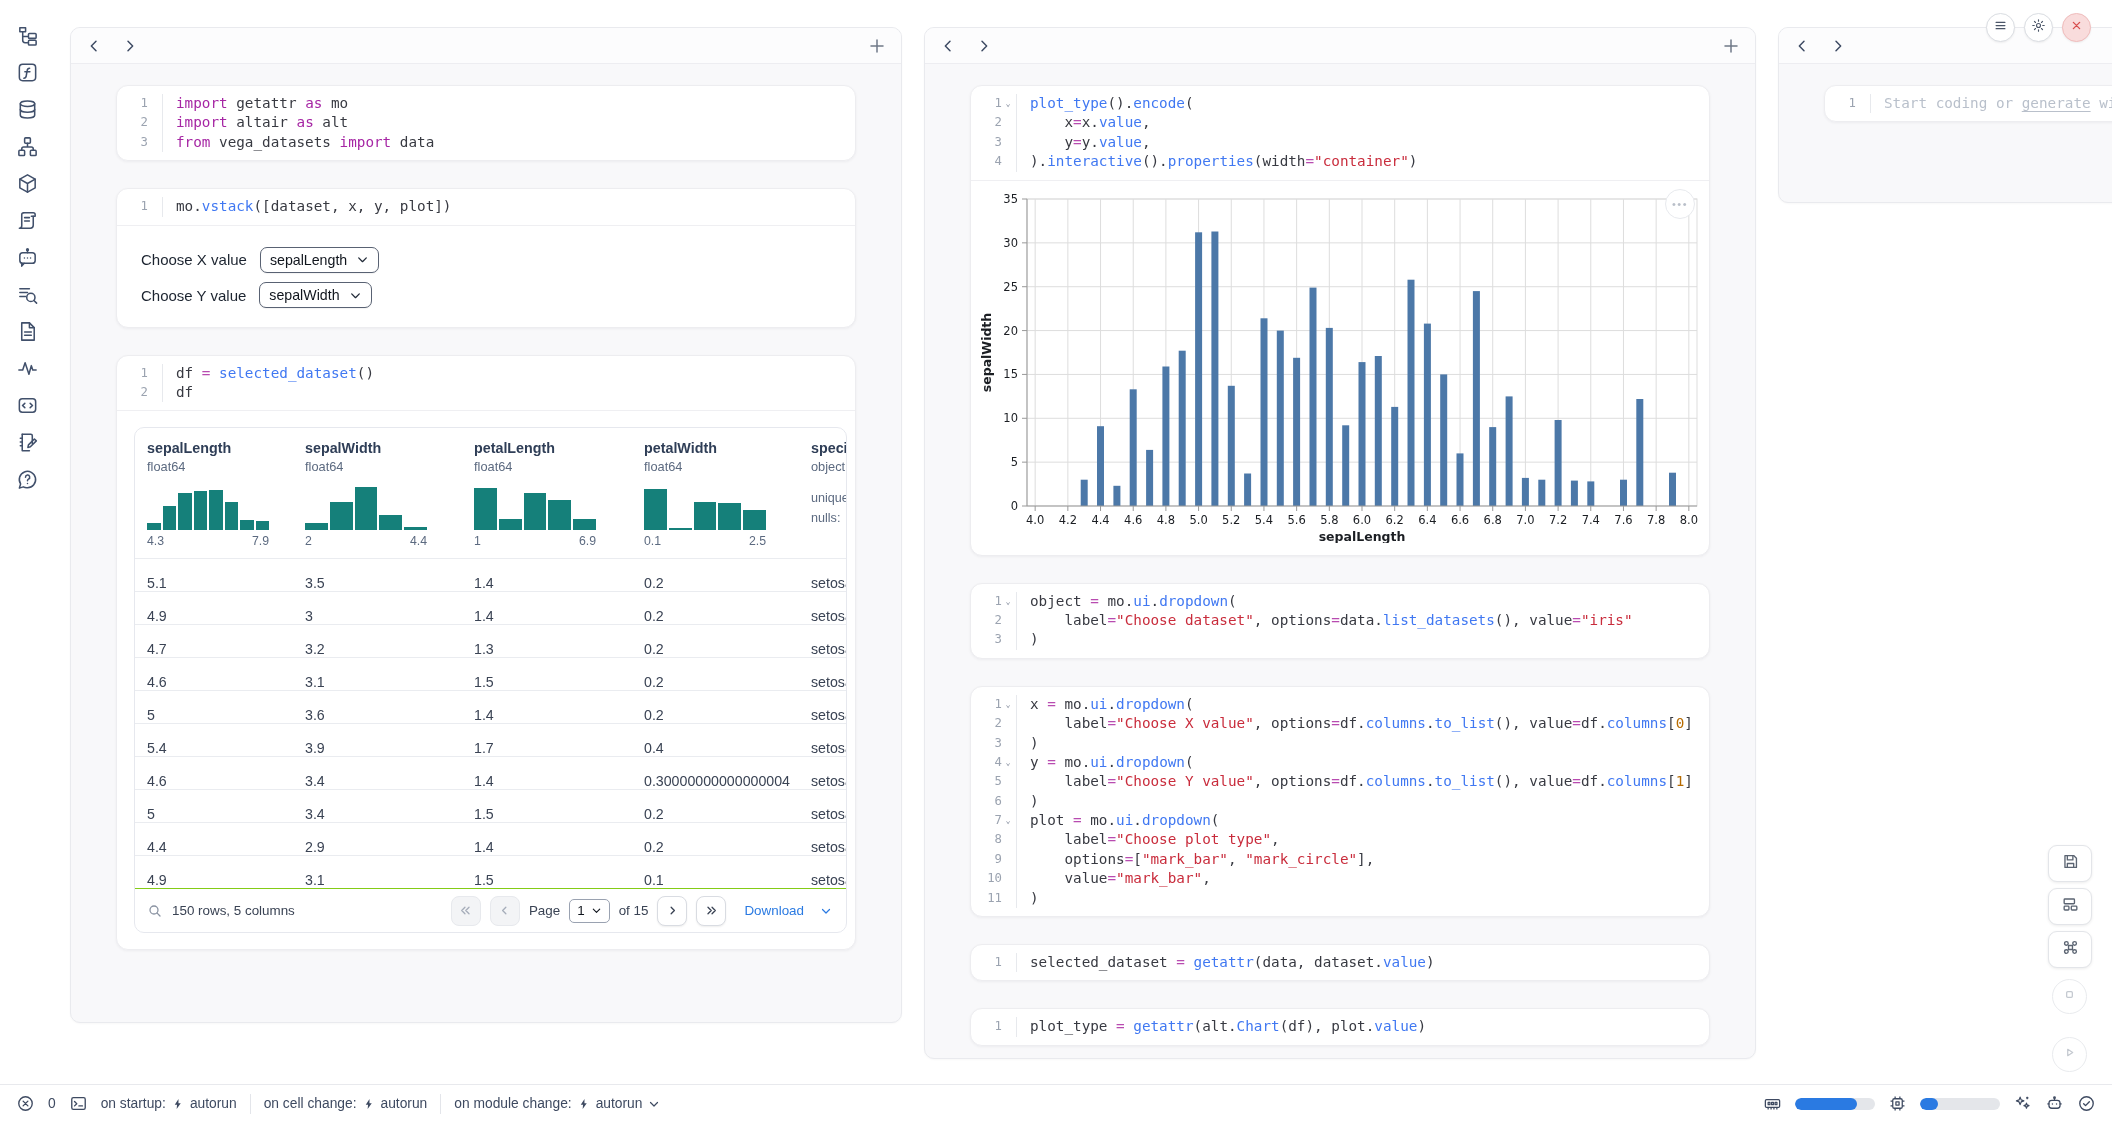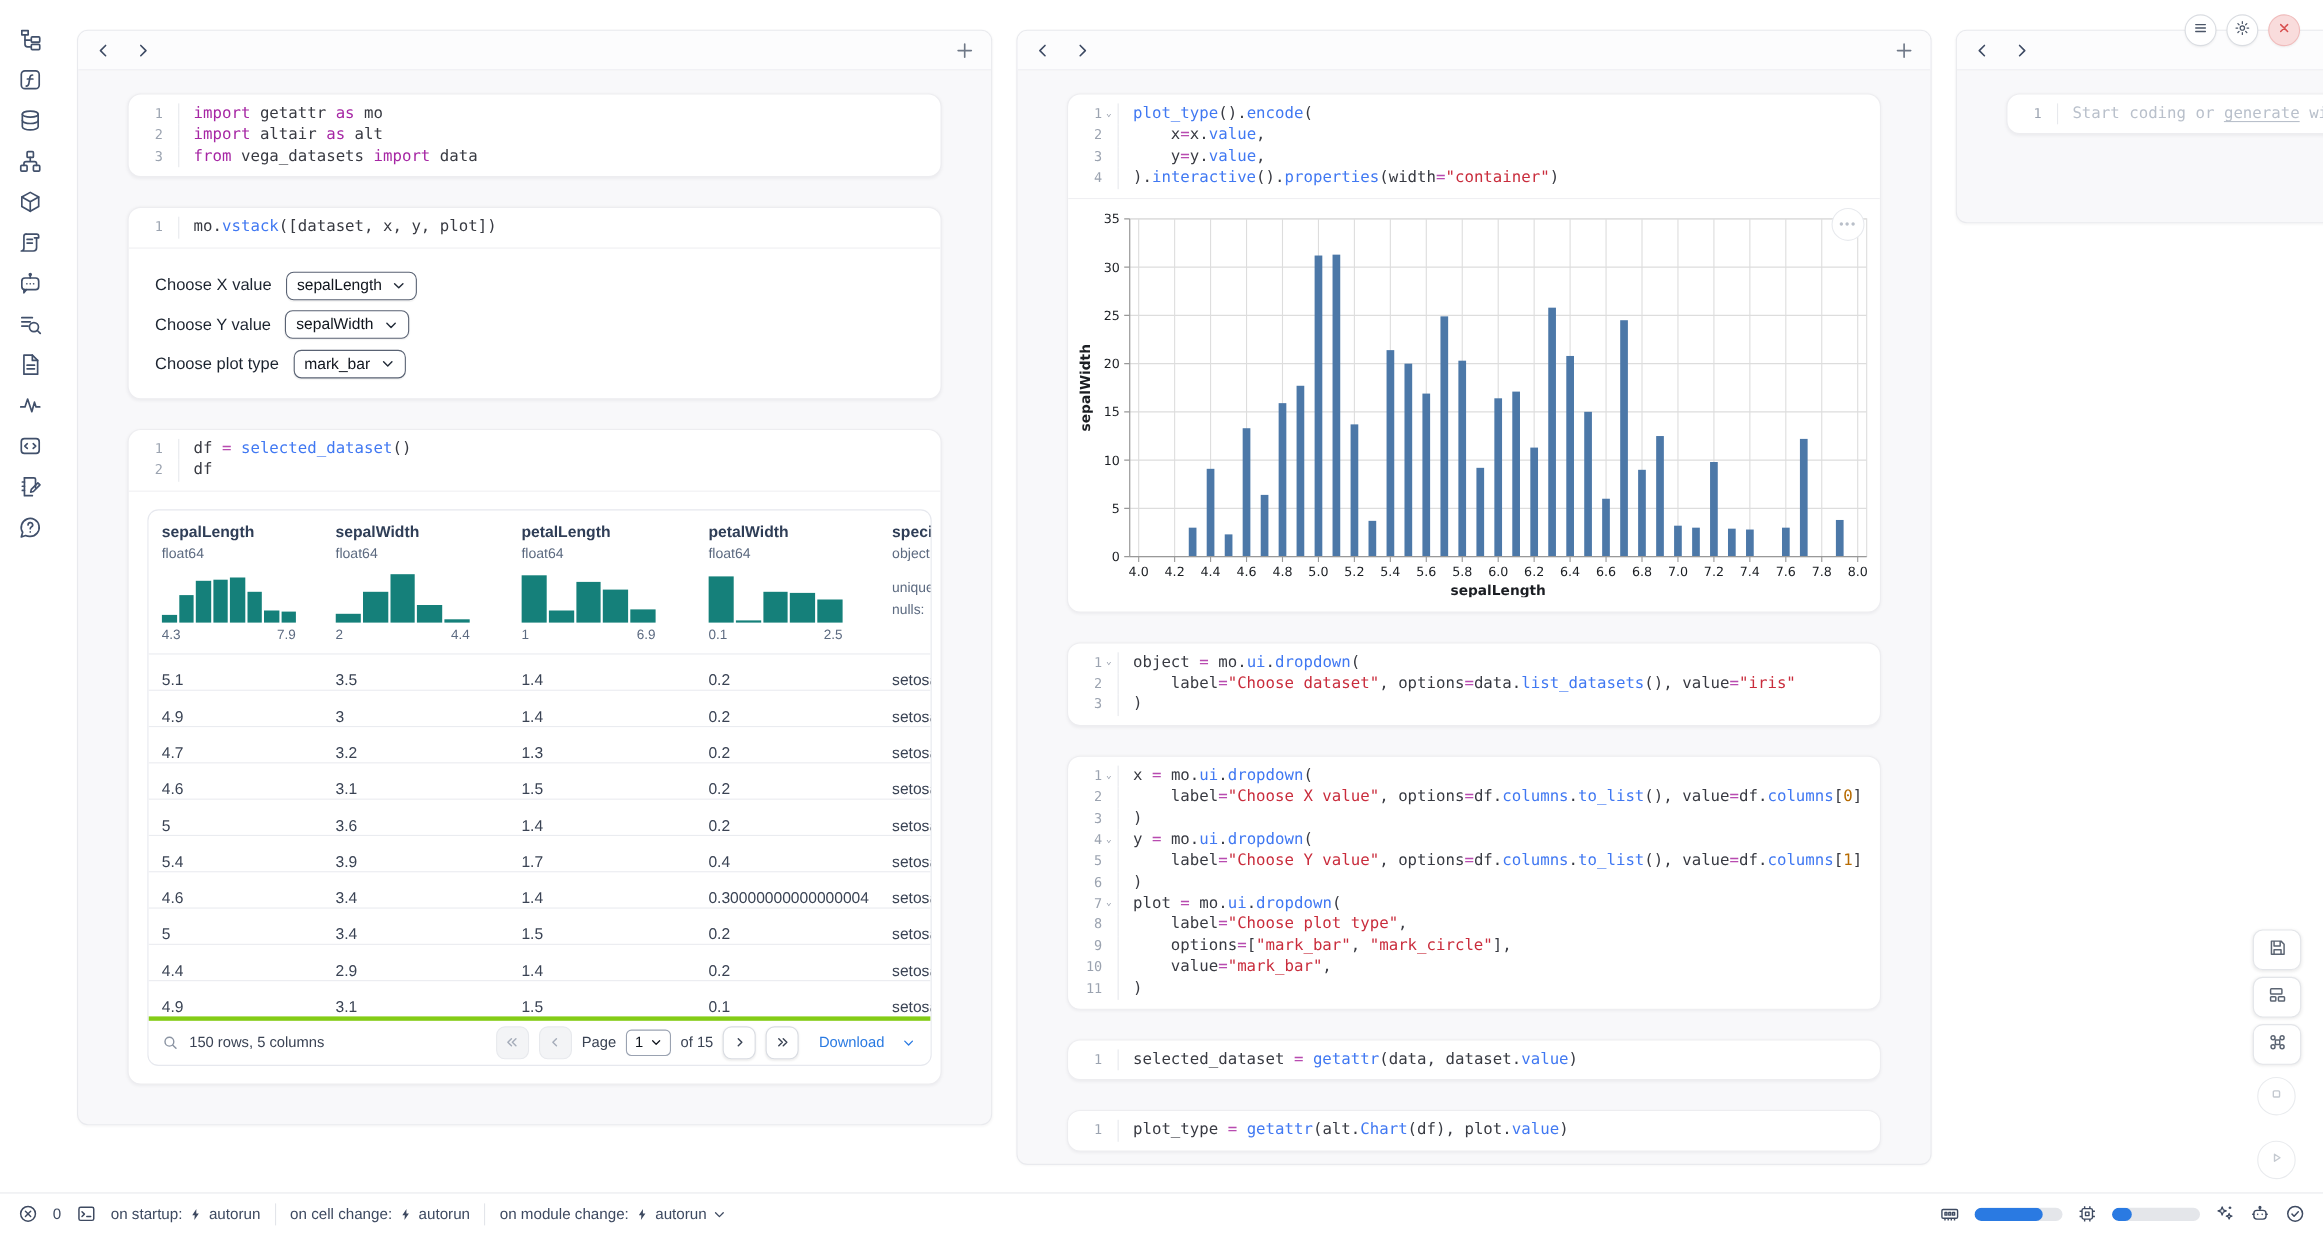--- a/index.html
+++ b/index.html
@@ -50,21 +50,21 @@
   .df-head{display:flex;padding:12px 0 10px 12px}
   .df-col{overflow:hidden;flex:0 0 auto}
   .df-name{font-weight:bold;font-size:14.3px;color:#2f3e57;white-space:nowrap}
   .df-type{font-size:12.8px;color:#5c6a80;margin-top:3px;white-space:nowrap}
   .df-hist{display:flex;align-items:flex-end;gap:2px;width:122px;height:45px;margin-top:11px}
   .df-hist i{flex:1;display:block}
   .df-range{display:flex;justify-content:space-between;width:122px;font-size:12.3px;color:#5c6a80;margin-top:4px}
   .df-extra{font-size:12.6px;color:#5c6a80;margin-top:14px;line-height:1.6;white-space:nowrap}
   .df-row{display:flex;align-items:flex-end;height:33px;border-top:1px solid #eaecf0;padding-left:12px;font-size:14.2px;color:#3a4354}
   .df-cell{white-space:nowrap;overflow:hidden;flex:0 0 auto}
-  .df-foot{display:flex;align-items:center;height:44px;border-top:4px solid #84cc16;padding:0 14px 0 12px;font-size:13.4px;color:#3a4354;gap:9px}
+  .df-foot{display:flex;align-items:center;height:44px;border-top:1px solid #84cc16;padding:0 14px 0 12px;font-size:13.4px;color:#3a4354;gap:9px}
   .df-foot .s-icon{width:16px;height:16px;color:#8a93a2}
   .df-foot .s-icon svg{width:16px;height:16px}
   .grow{flex:1}
   .pg-btn{width:30px;height:30px;border-radius:8px;display:flex;align-items:center;justify-content:center;border:1px solid #d9dce2;background:#fff;box-shadow:0 1px 2px rgba(0,0,0,.07);color:#3a4354;cursor:pointer}
   .pg-btn.dis{background:#f3f4f6;color:#a6adba;border-color:#e7e9ed;box-shadow:none}
   .pg-btn svg{width:13px;height:13px}
   .page-select{display:inline-flex;align-items:center;gap:6px;border:1px solid #9aa2b1;border-radius:5px;height:24px;padding:0 7px;font-size:13.4px;color:#10151d;background:#fff;cursor:pointer}
   .page-select svg{width:11px;height:11px}
   .dl{color:#2a7ae2;display:inline-flex;align-items:center;gap:16px;margin-left:9px;cursor:pointer}
   .dl svg{width:12px;height:12px}
@@ -238,31 +238,20 @@
                   <svg viewBox="0 0 24 24" fill="none" stroke="currentColor" stroke-width="2.4" stroke-linecap="round" stroke-linejoin="round">
                     <path d="M5 9l7 7 7-7"></path>
                   </svg>
                 </span>
               </span>
             </div>
             <div class="dd-row">
               <span>Choose Y value</span>
               <span class="dd-select">
                 <span>sepalWidth</span>
-                <span style="display: flex;">
-                  <svg viewBox="0 0 24 24" fill="none" stroke="currentColor" stroke-width="2.4" stroke-linecap="round" stroke-linejoin="round">
-                    <path d="M5 9l7 7 7-7"></path>
-                  </svg>
-                </span>
-              </span>
-            </div>
-            <div class="dd-row">
-              <span>Choose plot type</span>
-              <span class="dd-select">
-                <span>mark_bar</span>
                 <span style="display: flex;">
                   <svg viewBox="0 0 24 24" fill="none" stroke="currentColor" stroke-width="2.4" stroke-linecap="round" stroke-linejoin="round">
                     <path d="M5 9l7 7 7-7"></path>
                   </svg>
                 </span>
               </span>
             </div>
           </div>
         </div>
         <div class="cell">

